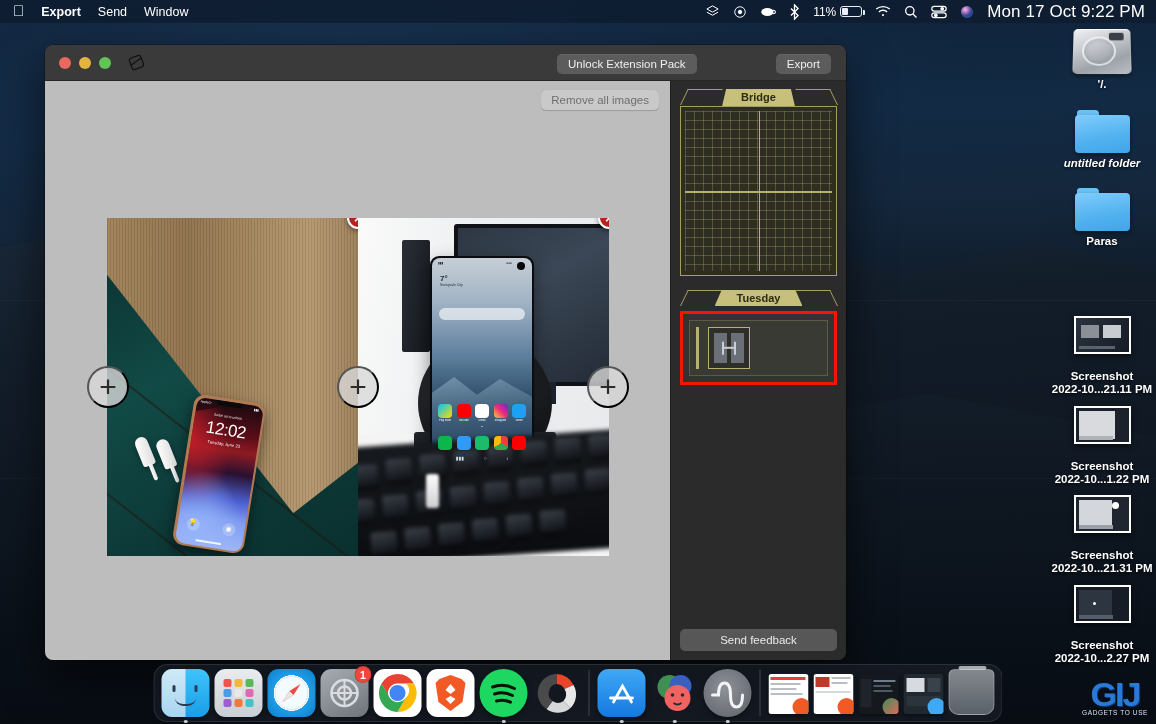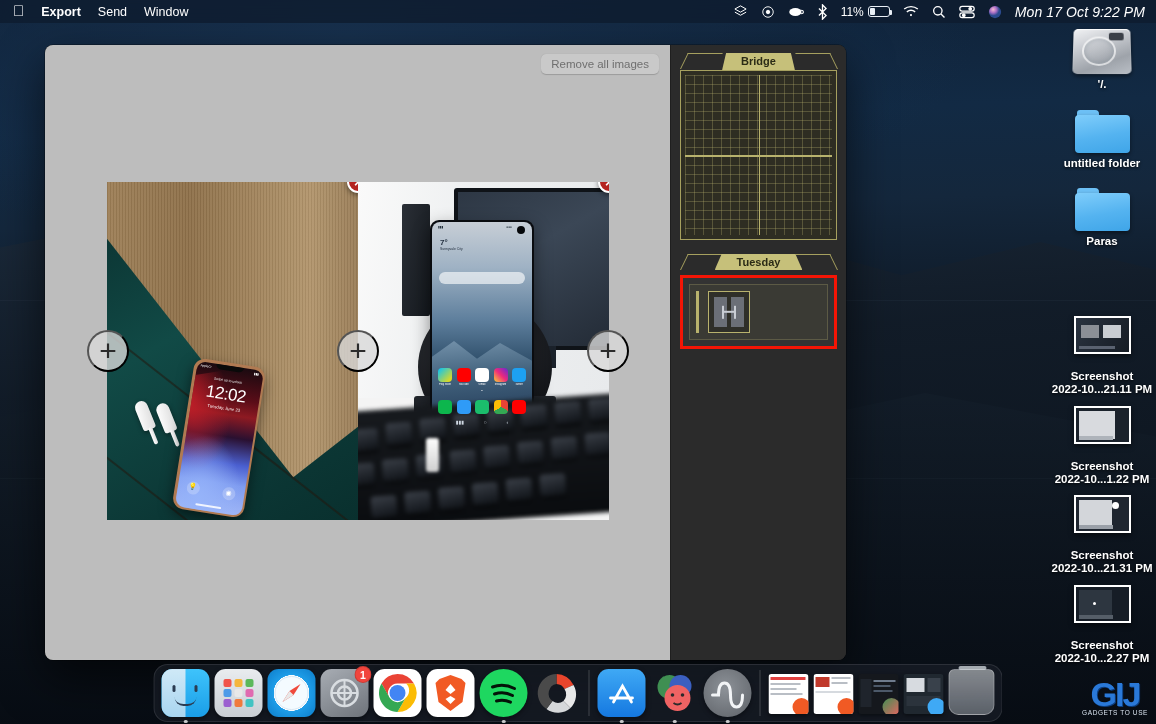--- a/index.html
+++ b/index.html
@@ -39,21 +39,21 @@
     backdrop-filter:blur(12px);
     display:flex; align-items:center;
     color:#fff; font-size:12.5px;
     z-index:60;
   }
   #menubar .left { display:flex; align-items:center; gap:17px; padding-left:13px; }
   #menubar .right { margin-left:auto; display:flex; align-items:center; gap:13px; padding-right:11px; }
   .mb-apple { font-size:15px; line-height:1; position:relative; top:-1px; }
   .mb-app { font-weight:bold; font-size:12.5px; }
   .mb-item { font-size:12.5px; }
-  .mb-clock { font-size:14px; letter-spacing:.1px;font-style:italic; }
+  .mb-clock { font-size:17px; letter-spacing:.1px; }
   .mb-ico { display:inline-flex; align-items:center; }
 
   .battery-wrap { display:flex; align-items:center; gap:4px; }
   .battery-pct { font-size:12px; }
   .battery-body {
     width:22px; height:11px; border:1.4px solid #e8eef5; border-radius:3px;
     position:relative; display:flex; align-items:center; padding:1.2px;
   }
   .battery-body:after {
     content:""; position:absolute; right:-3.4px; top:3px; width:2px; height:5px;
@@ -478,21 +478,21 @@
     </span>
     <span class="mb-clock">Mon 17 Oct  9:22 PM</span>
   </div>
 </div>
 
 <div class="desk-icon" style="left:1050px;top:28px;">
   <div class="hdd"></div>
   <div class="label">'/.</div>
 </div>
 
-<div class="desk-icon" style="left:1050px;top:110px;">
+<div class="desk-icon" style="left:1050px;top:110px;font-style:italic;">
   <div class="folder">
       <div class="tab"></div>
       <div class="body"></div>
     </div>
   <div class="label">untitled folder</div>
 </div>
 
 <div class="desk-icon" style="left:1050px;top:188px;">
   <div class="folder">
       <div class="tab"></div>
@@ -539,20 +539,35 @@
     <div style="position:absolute;left:3px;top:3px;width:33px;height:27px;background:#2d3640;"></div>
     <div style="position:absolute;left:17px;top:15px;width:3px;height:3px;border-radius:50%;background:#fff;"></div>
     <div style="position:absolute;left:3px;bottom:2px;right:16px;height:4px;background:#555e68;"></div>
   </div>
   <div class="label">Screenshot
 2022-10...2.27 PM</div>
 </div>
 
 <div id="window">
 
+  <div id="titlebar">
+    <div class="lights">
+      <span class="light l-red"></span>
+      <span class="light l-yellow"></span>
+      <span class="light l-green"></span>
+    </div>
+    <span class="rotate-icon">
+      <svg width="19" height="19" viewBox="0 0 22 22" fill="none" stroke="#111" stroke-width="1.4">
+        <rect x="4" y="4" width="14" height="14" rx="3" transform="rotate(-20 11 11)"></rect>
+        <path d="M5 14 L16 6"></path>
+      </svg>
+    </span>
+    <button class="tb-btn" id="unlock-btn">Unlock Extension Pack</button>
+    <button class="tb-btn" id="export-btn">Export</button>
+  </div>
 
   <div id="body-row">
 
     <div id="canvas">
       <button id="remove-all">Remove all images</button>
 
       <div id="images-row">
 
         <div class="photo">
           <div class="wood-scene">
@@ -722,20 +737,23 @@
         <div id="layout-inner">
           <span class="layout-accent"></span>
           <span class="layout-thumb">
             <span class="half a"></span>
               <span class="half b"></span>
               <span class="hbar"></span>
           </span>
         </div>
       </div>
 
+      <div id="sidebar-footer">
+        <button id="send-feedback">Send feedback</button>
+      </div>
     </div>
   </div>
 </div>
 
 <div id="dock">
 
   <div class="dock-item">
     <div class="dock-ico" style="background:linear-gradient(180deg,#3ec3fb,#1a9ee8);">
       <div style="position:absolute;left:0;top:0;width:50%;height:100%;background:linear-gradient(180deg,#cfe9f7,#a9d5ef);"></div>
       <div style="position:absolute;left:11px;top:16px;width:3px;height:7px;background:#2b3c52;border-radius:2px;"></div>

